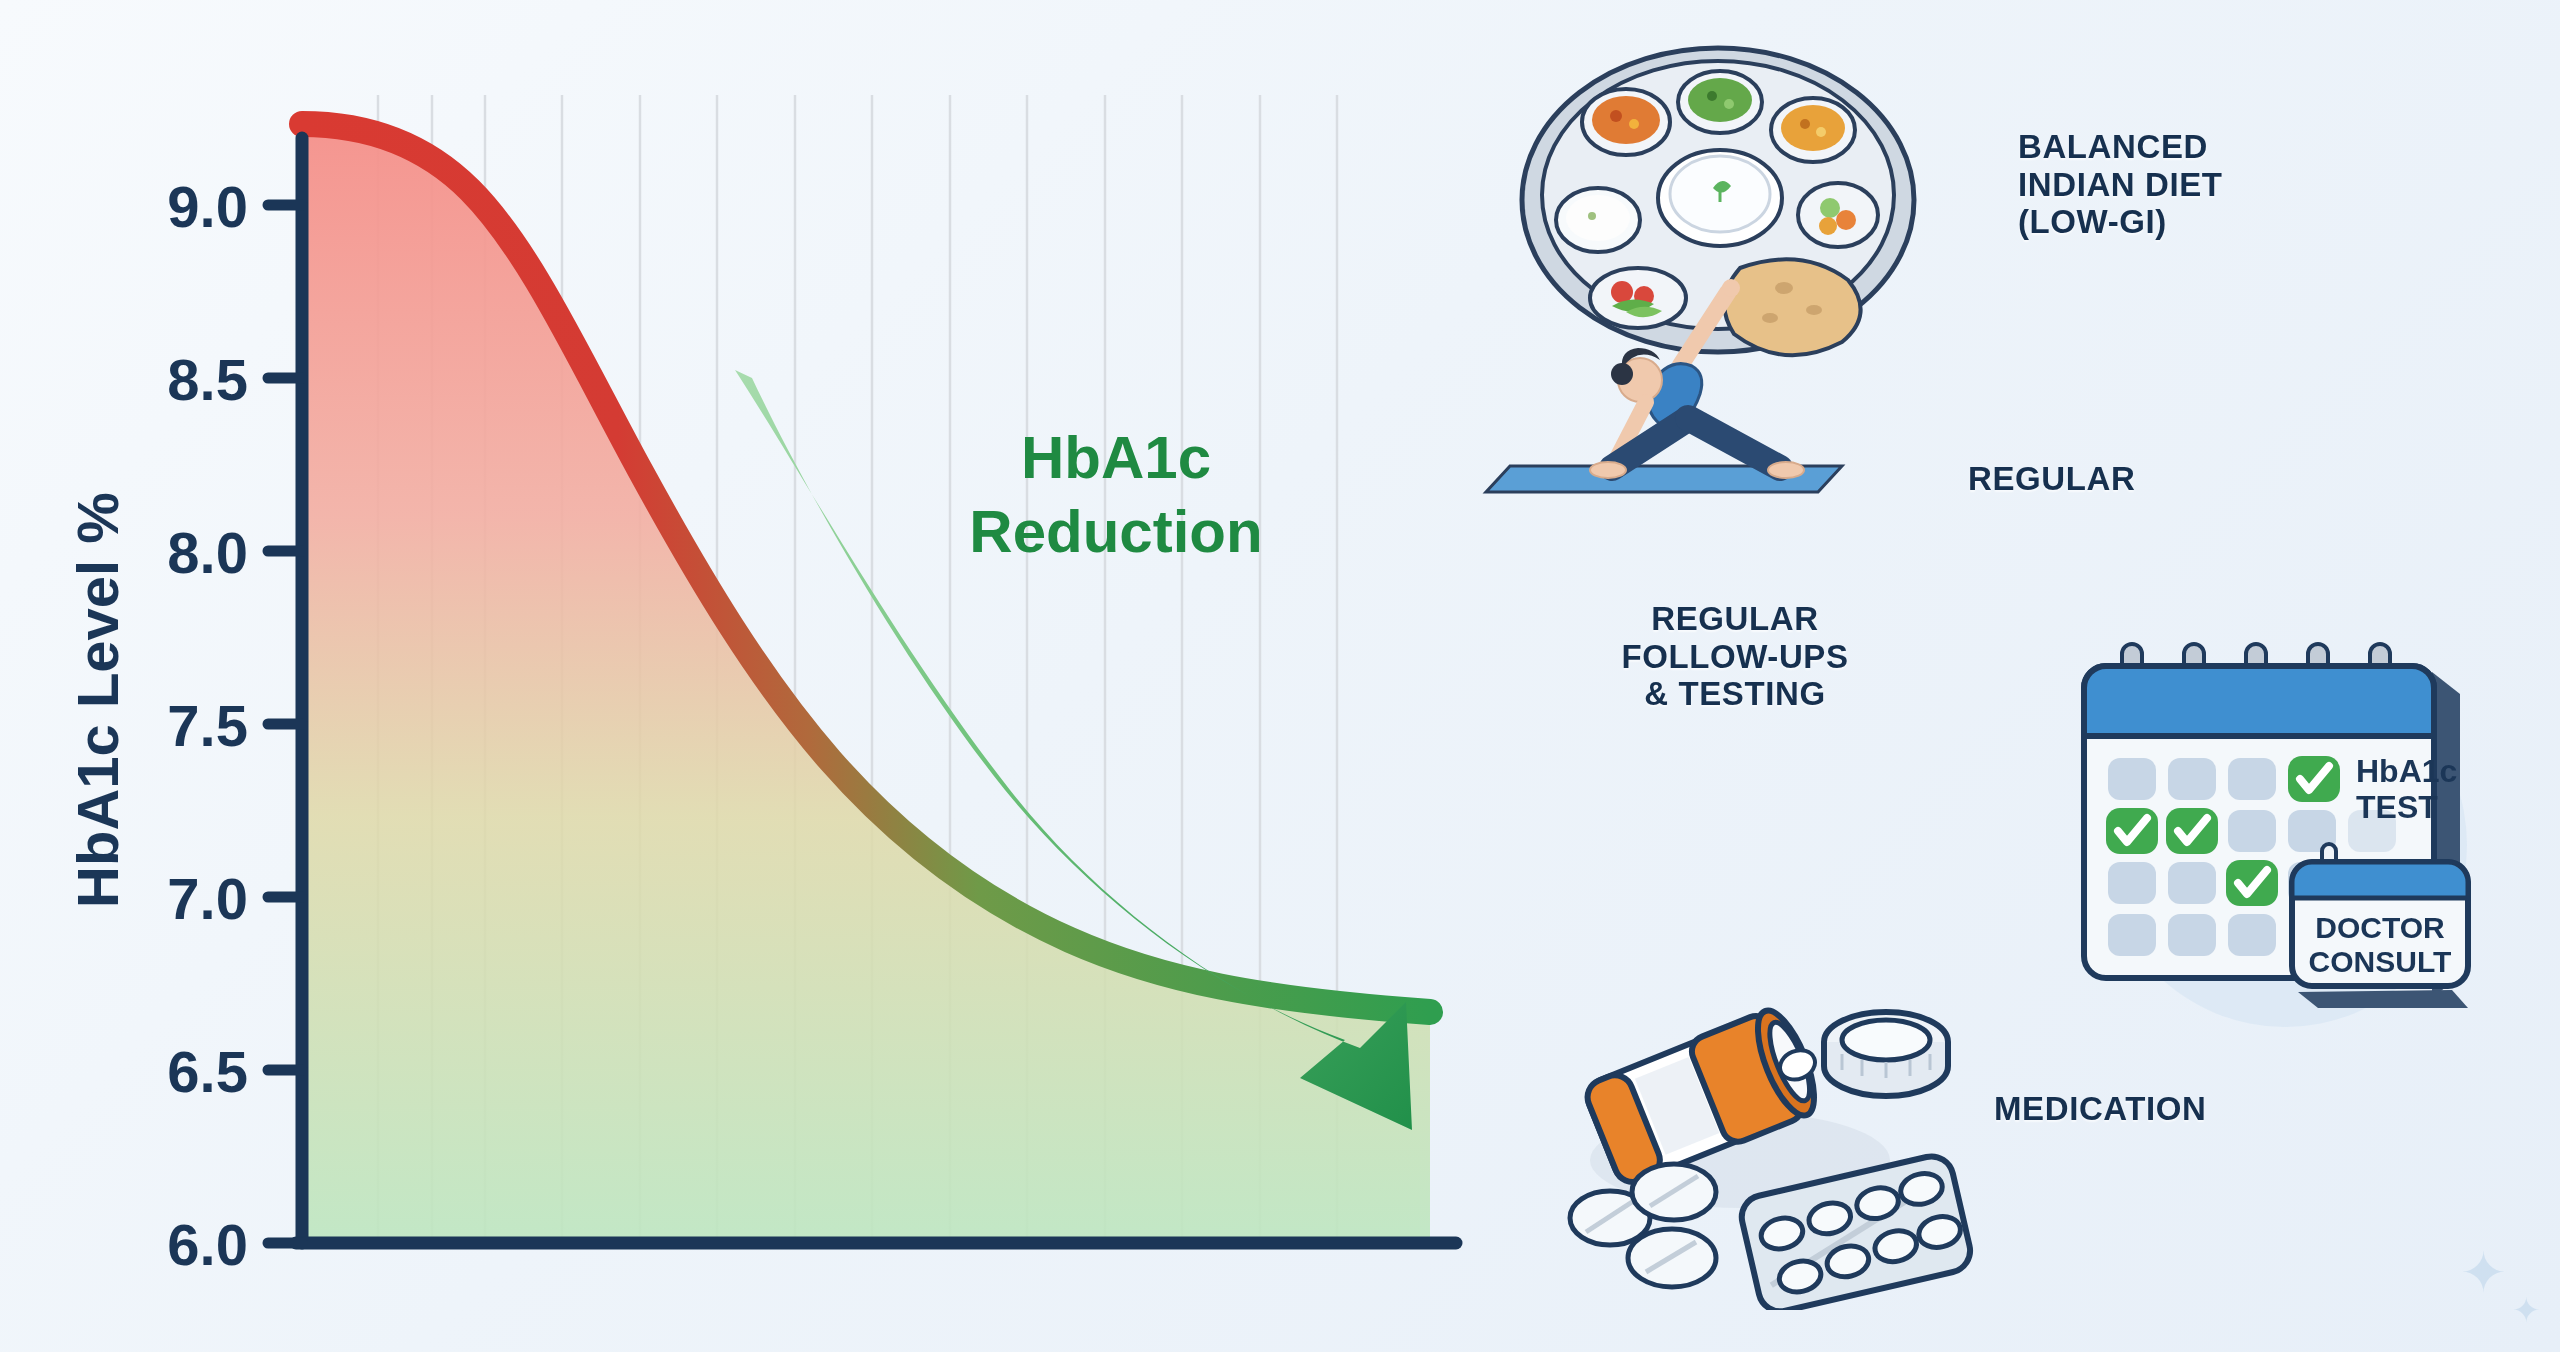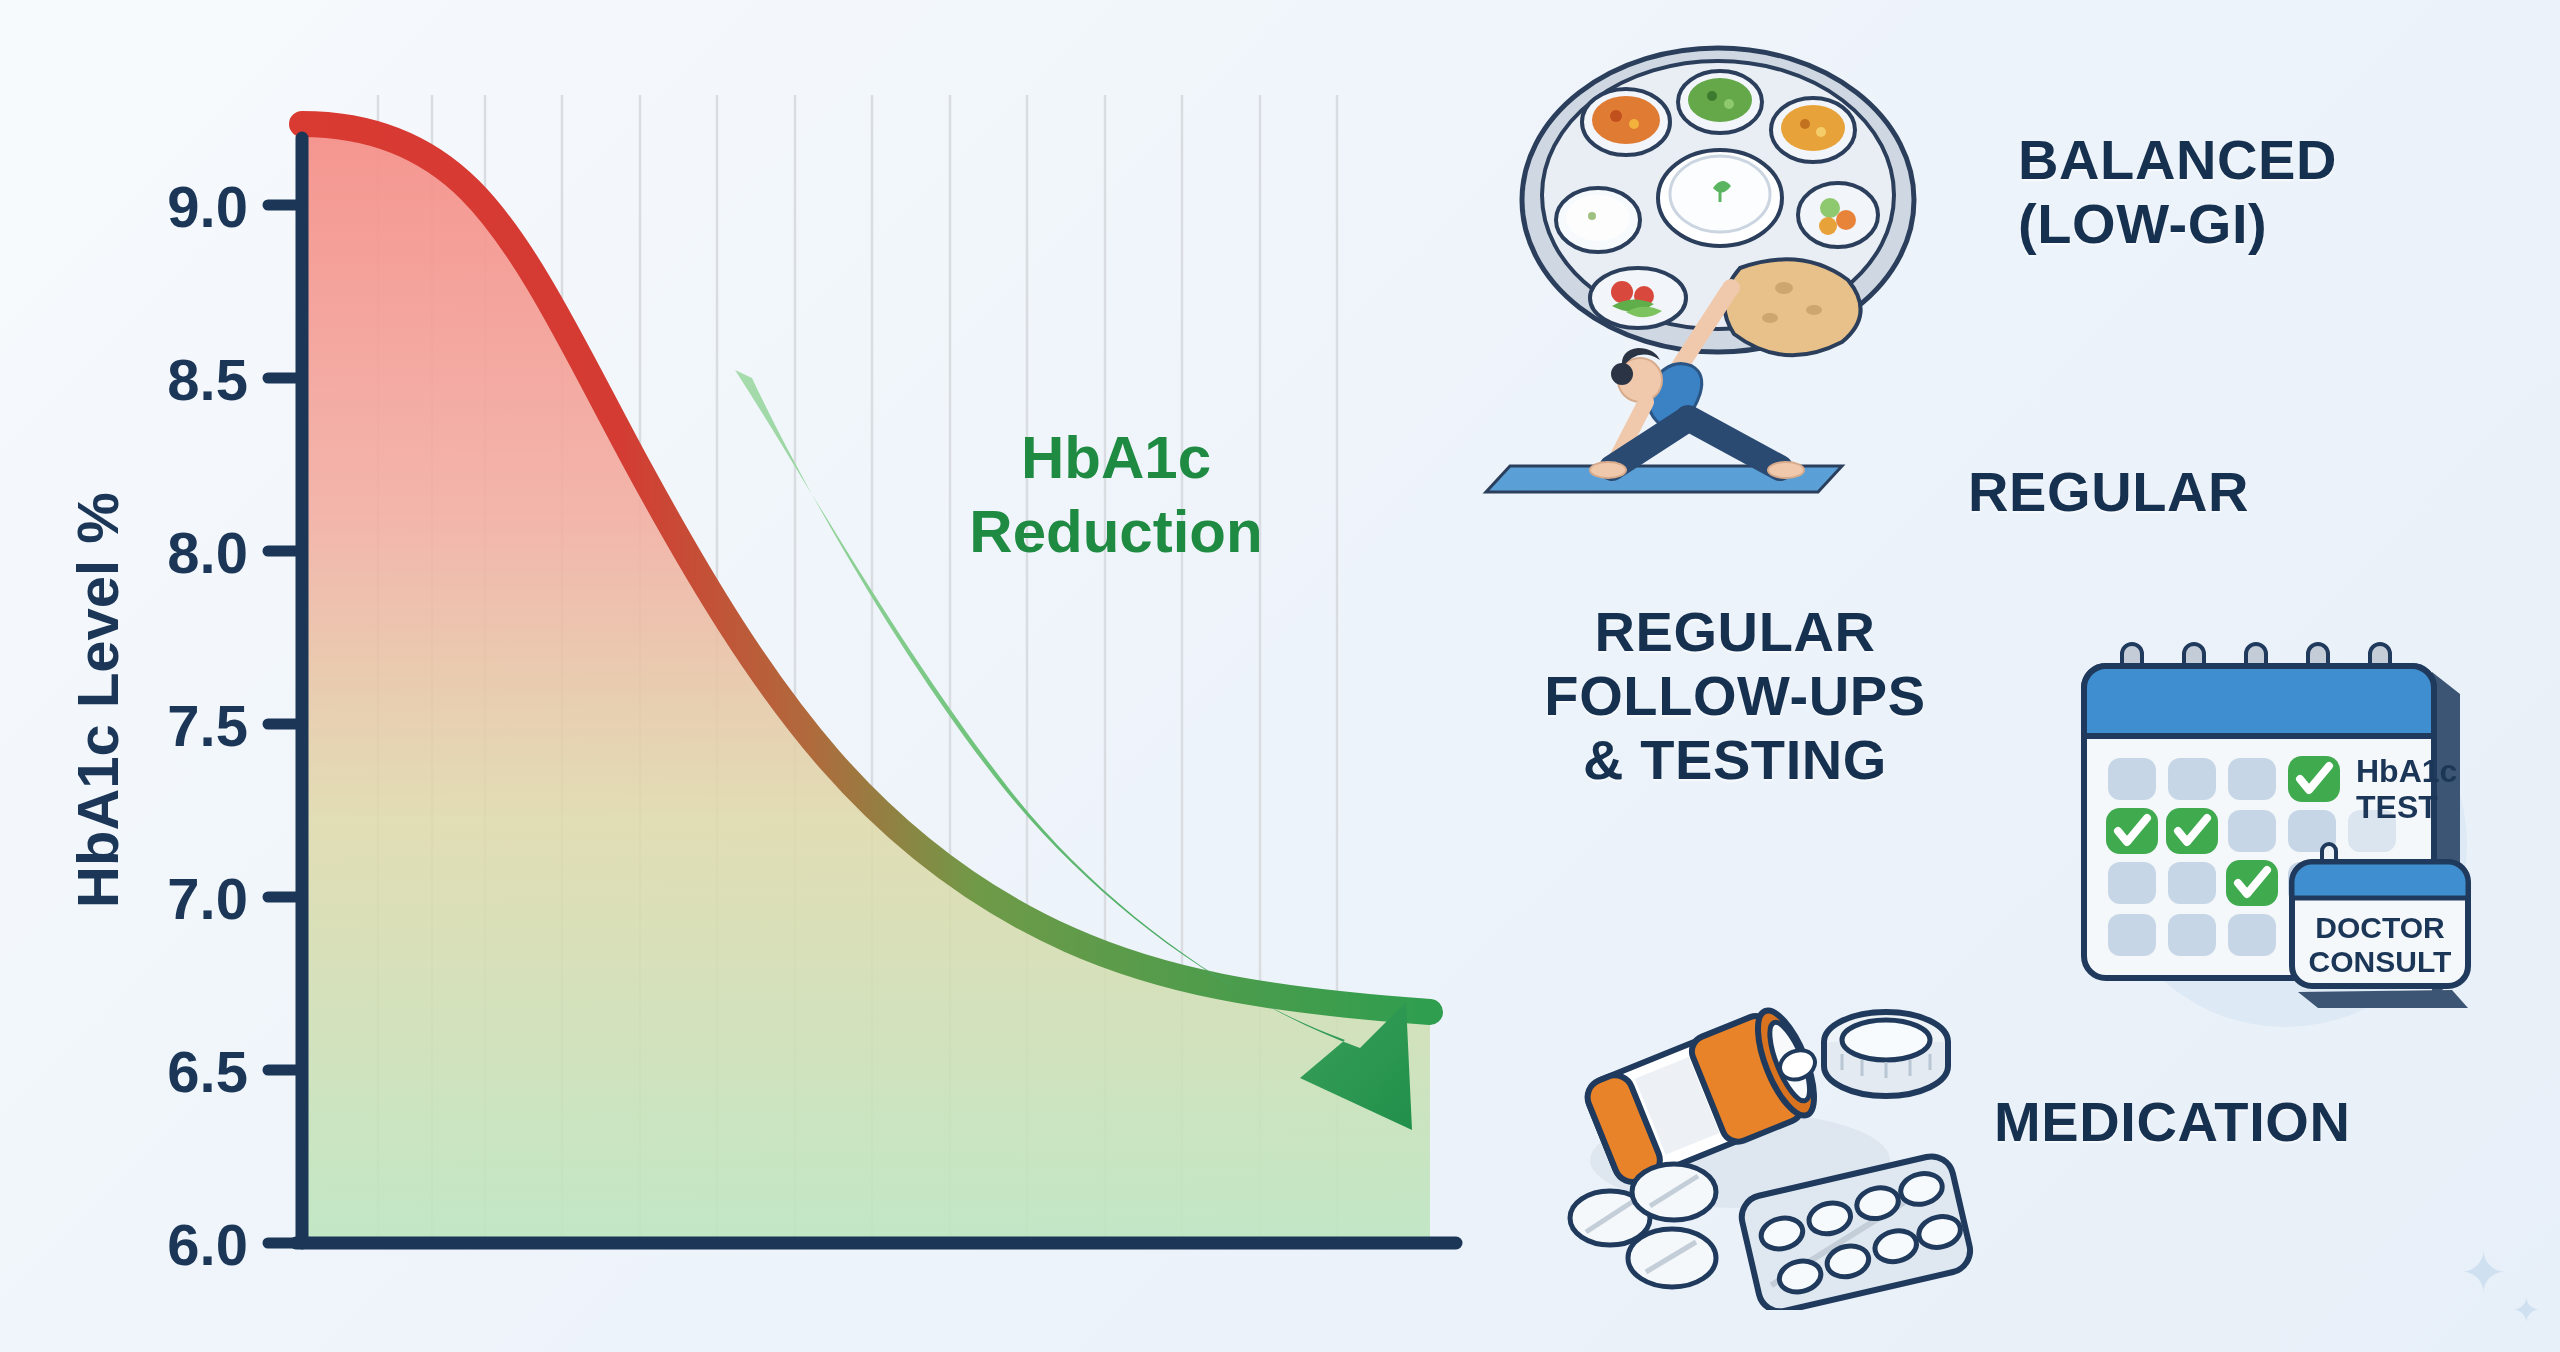--- a/index.html
+++ b/index.html
@@ -30,21 +30,21 @@
     font-family:"Liberation Sans", sans-serif;
     text-anchor:middle;
   }
 
   
   .panel{position:absolute;left:1460px;top:0;width:1100px;height:1352px;}
   .item-label{
     position:absolute;
     color:#16304f;
     font-weight:700;
-    font-size:56px;
+    font-size:33px;
     line-height:1.14;
     letter-spacing:0.6px;
     text-shadow:0 2px 2px rgba(255,255,255,.65);
   }
   .lbl-diet{left:558px;top:128px;width:470px;}
   .lbl-exercise{left:508px;top:460px;width:540px;}
   .lbl-followup{left:40px;top:600px;width:470px;text-align:center;}
   .lbl-medication{left:534px;top:1090px;width:520px;}
 
   .art{position:absolute;}
@@ -198,20 +198,21 @@
       <path d="M118 282 q18 -10 36 -1 q-18 12 -36 1Z" fill="#7cc25f"></path>
 
       <path d="M232 238 q62 -22 108 12 q28 34 -6 62 q-58 30 -108 -8 q-22 -34 6 -66Z" fill="#e7c189" stroke="#2b3f5c" stroke-width="4"></path>
       <ellipse cx="276" cy="258" rx="9" ry="6" fill="#cda56f"></ellipse>
       <ellipse cx="306" cy="280" rx="8" ry="5" fill="#cda56f"></ellipse>
       <ellipse cx="262" cy="288" rx="8" ry="5" fill="#cda56f"></ellipse>
     </svg>
 
     <div class="item-label lbl-diet">
       <div>BALANCED</div>
+      <div>INDIAN DIET</div>
       <div>(LOW-GI)</div>
     </div>
 
     <svg class="art" style="left:20px;top:270px;" width="420" height="230" viewBox="0 0 420 230">
 
       <path d="M30 196 h332 l-24 26 h-332 Z" fill="#5a9fd6" stroke="#2b3f5c" stroke-width="3"></path>
 
       <path d="M200 96 L248 22" stroke="#f0c9ad" stroke-width="17" stroke-linecap="round"></path>
       <circle cx="251" cy="18" r="9" fill="#f0c9ad"></circle>
 

